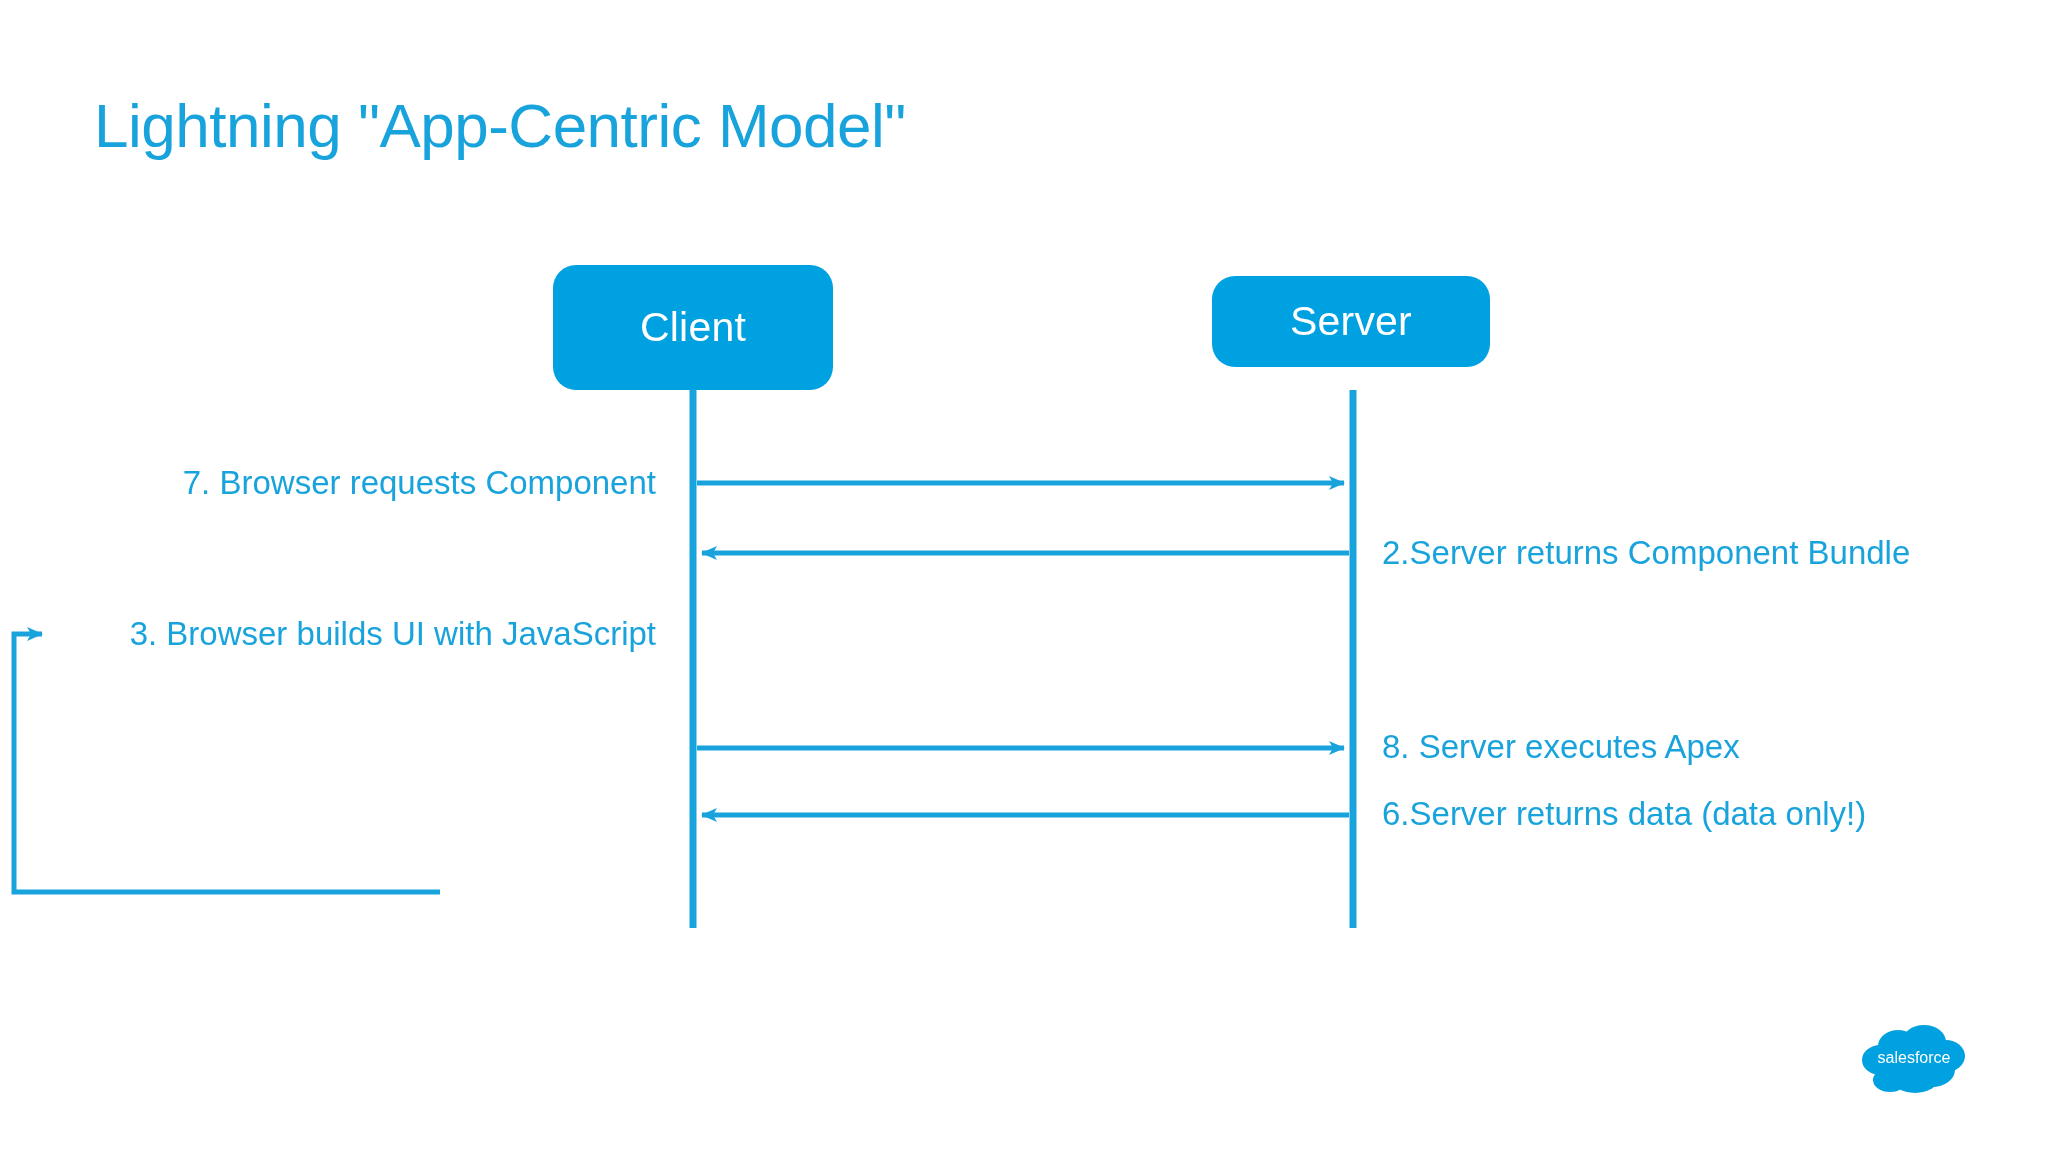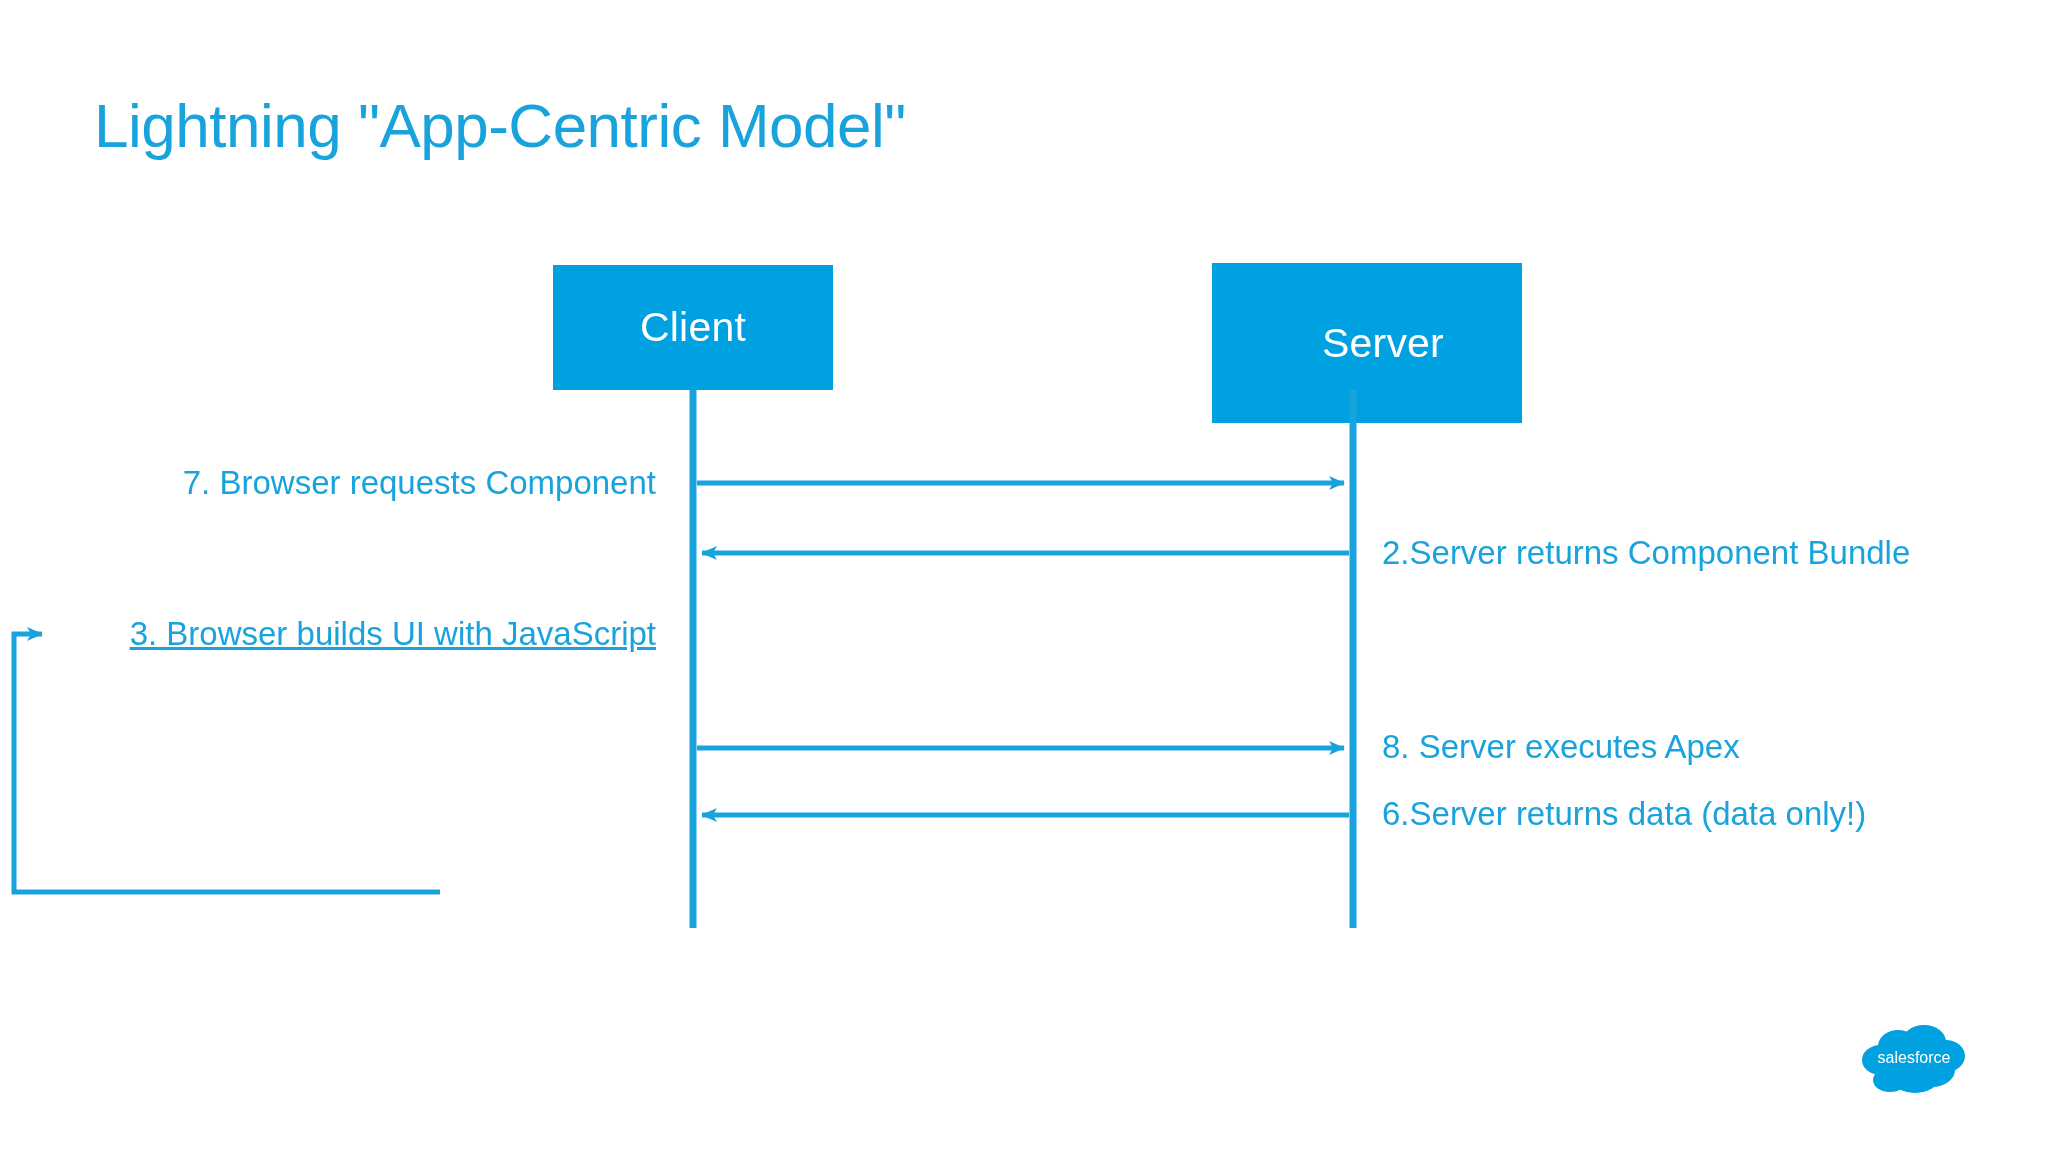--- a/index.html
+++ b/index.html
@@ -41,33 +41,33 @@
   .participant-box {
     position: absolute;
     background: #00A1E0;
     color: #ffffff;
     display: flex;
     align-items: center;
     justify-content: center;
     font-size: 41px;
     font-weight: 400;
     letter-spacing: 0.2px;
+    border-radius: 23px;
   }
   #box-client {
     left: 553px;
     top: 265px;
     width: 280px;
     height: 125px;
   }
   #box-server {
     left: 1212px;
-    top: 263px;
+    top: 276px;
     width: 278px;
-    height: 160px;
-    padding-left: 32px;
+    height: 91px;
   }
 
   
   #diagram-lines {
     position: absolute;
     left: 0; top: 0;
     width: 2048px;
     height: 1152px;
     pointer-events: none;
   }
@@ -77,21 +77,21 @@
     position: absolute;
     font-size: 33px;
     color: #19A3DC;
     white-space: nowrap;
     letter-spacing: 0px;
     line-height: 1;
   }
 
   #label-step-1 { left: 168px; top: 466px; width: 488px; text-align: right; }
   #label-step-2 { left: 1382px; top: 536px; }
-  #label-step-3 { left: 100px; top: 617px; width: 556px; text-align: right; text-decoration: underline; }
+  #label-step-3 { left: 100px; top: 617px; width: 556px; text-align: right; }
   #label-step-4 { left: 168px; top: 730px; width: 488px; text-align: right; }
   #label-step-5 { left: 1382px; top: 730px; }
   #label-step-6 { left: 1382px; top: 797px; }
   #label-step-7 { left: 168px; top: 876px; width: 488px; text-align: right; }
 
   
   #salesforce-logo {
     position: absolute;
     left: 1860px;
     top: 1022px;

